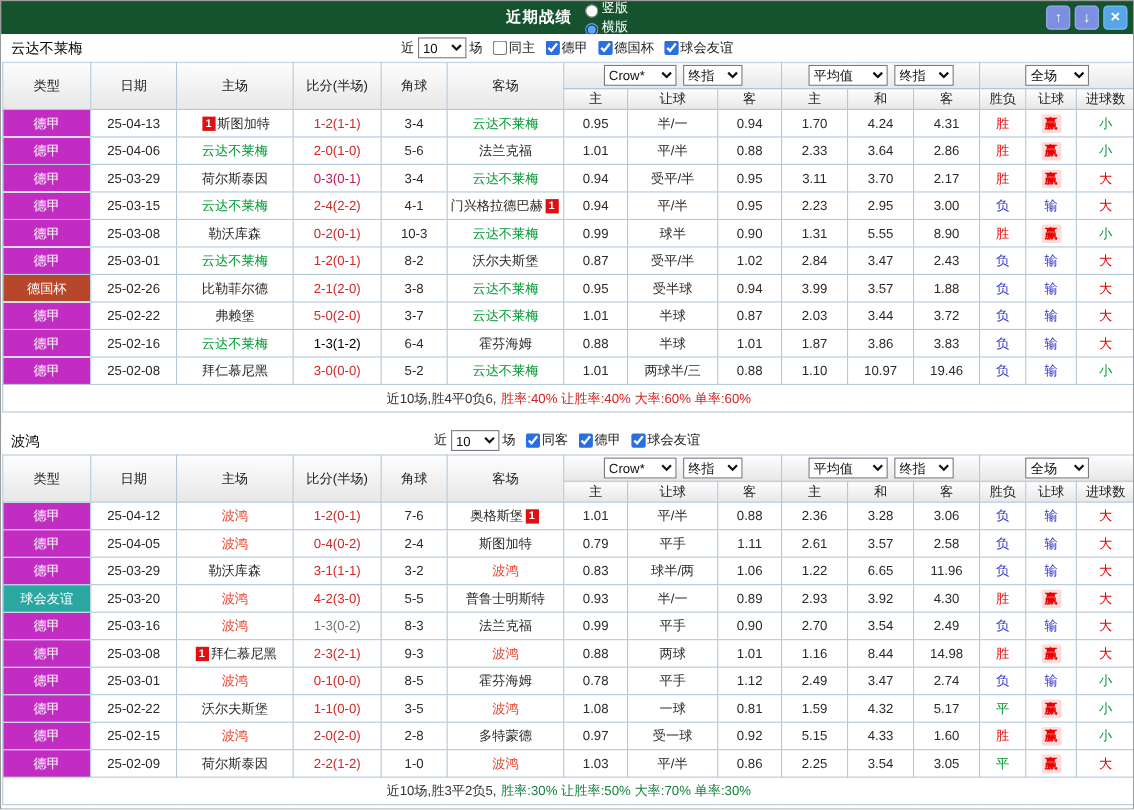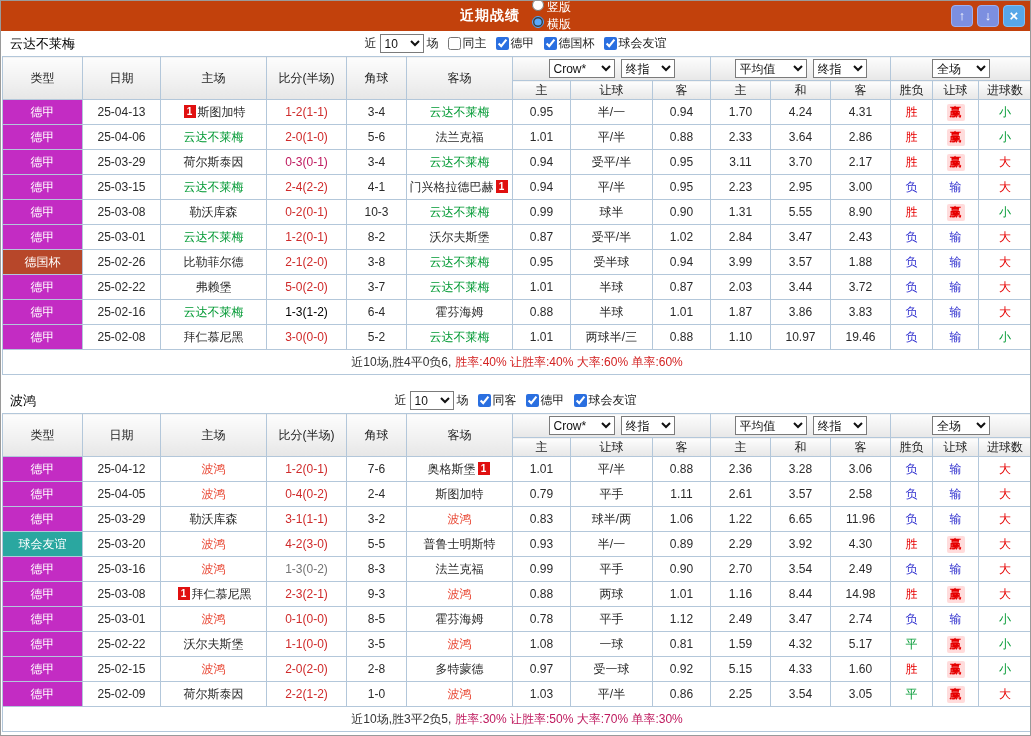--- a/index.html
+++ b/index.html
@@ -1,21 +1,21 @@
 <!DOCTYPE html>
 <html><head>
 <meta charset="utf-8">
 <style>
   *{box-sizing:border-box;margin:0;padding:0}
   body{width:1031px;font-family:"Liberation Sans","DejaVu Sans",sans-serif;background:#fff}
   .app{width:1031px;height:736px;background:#fff;border:1px solid #9a9a9a;overflow:hidden}
   .titlebar{height:30px;position:relative;display:flex;align-items:center;justify-content:center;color:#fff;background:#2d2d8f}
   .tb-center{display:flex;align-items:center;gap:12px}
   .tb-title{font-size:14px;font-weight:bold;letter-spacing:1px}
-  .tb-opt{display:flex;align-items:flex-start;gap:3px;font-size:12px;cursor:pointer}
+  .tb-opt{display:flex;align-items:flex-end;gap:3px;font-size:12px;cursor:pointer}
   .tb-opt input{width:12px;height:12px;accent-color:#58aaff}
   .tb-btns{position:absolute;right:5px;top:4px;display:flex;gap:4px}
   .tb-btn{width:22px;height:22px;border-radius:4px;background:#7c8fe0;border:1px solid #9db0f0;color:#fff;font-size:13px;line-height:19px;text-align:center;cursor:pointer}
   .tb-btn.close-btn{background:#57a7e8;border-color:#7fc0f4;font-size:15px;font-weight:bold}
   .section{padding:0 1px;background:#fff}
   .section + .section{margin-top:13px}
   .filterbar{height:25px;display:flex;align-items:center;justify-content:center;position:relative;font-size:12px;color:#222;background:#fff}
   .team-label{position:absolute;left:8px;font-size:13px;color:#000}
   .filter-mid{display:flex;align-items:center;gap:3px}
   .chk{display:flex;align-items:center;gap:2px;margin-left:6px;cursor:pointer}
@@ -34,21 +34,21 @@
   .card{display:inline-block;width:12px;height:13px;line-height:13px;color:#fff;font-size:10px;font-weight:bold;margin:0 2px;text-align:center;vertical-align:1px}
   .chip{display:inline-block;padding:0 3px;border-radius:2px;font-weight:bold}
   tr.summary td{height:25px}
   .sum-rec{color:#333}
   .sum-rates{margin-left:4px}
 </style>
 </head>
 <body>
 
 <div class="app">
-  <div class="titlebar" style="background: #c2410c;">
+  <div class="titlebar" style="background: #14532d;">
     <div class="tb-center">
       <span class="tb-title">近期战绩</span>
       <span id="layout-options">
           <label class="tb-opt">
             <input type="radio" name="layout" style="">
             <span>竖版</span>
           </label>
           <label class="tb-opt">
             <input type="radio" name="layout" checked="" style="">
             <span>横版</span>
@@ -424,21 +424,21 @@
             <tr>
               <td class="type-cell" style="background: rgb(42, 167, 160); color: rgb(255, 255, 255);">球会友谊</td>
               <td>25-03-20</td>
               <td class="team"><span class="tname" style="color: rgb(232, 67, 47);">波鸿</span></td>
               <td class="score" style="color: rgb(207, 42, 42);">4-2(3-0)</td>
               <td>5-5</td>
               <td class="team"><span class="tname">普鲁士明斯特</span></td>
               <td class="tint">0.93</td>
               <td class="tint">半/一</td>
               <td class="tint">0.89</td>
-              <td>2.29</td>
+              <td>2.93</td>
               <td>3.92</td>
               <td>4.30</td>
               <td style="color: rgb(230, 0, 0);">胜</td>
               <td><span class="chip" style="color: rgb(230, 0, 0); background: rgb(255, 220, 220);">赢</span></td>
               <td style="color: rgb(230, 0, 0);">大</td>
             </tr>
             <tr>
               <td class="type-cell" style="background: rgb(195, 44, 195); color: rgb(255, 255, 255);">德甲</td>
               <td>25-03-16</td>
               <td class="team"><span class="tname" style="color: rgb(232, 67, 47);">波鸿</span></td>
@@ -534,19 +534,19 @@
               <td class="tint">平/半</td>
               <td class="tint">0.86</td>
               <td>2.25</td>
               <td>3.54</td>
               <td>3.05</td>
               <td style="color: rgb(0, 153, 51);">平</td>
               <td><span class="chip" style="color: rgb(230, 0, 0); background: rgb(255, 220, 220);">赢</span></td>
               <td style="color: rgb(230, 0, 0);">大</td>
             </tr>
             <tr class="summary">
-              <td colspan="15"><span class="sum-rec">近10场,胜3平2负5,</span><span class="sum-rates" style="color: #be185d;">胜率:30% 让胜率:50% 大率:70% 单率:30%</span></td>
+              <td colspan="15"><span class="sum-rec">近10场,胜3平2负5,</span><span class="sum-rates" style="color: #15803d;">胜率:30% 让胜率:50% 大率:70% 单率:30%</span></td>
             </tr>
           </tbody>
         </table>
       </div>
     </div>
 </div>
 
 </body></html>

